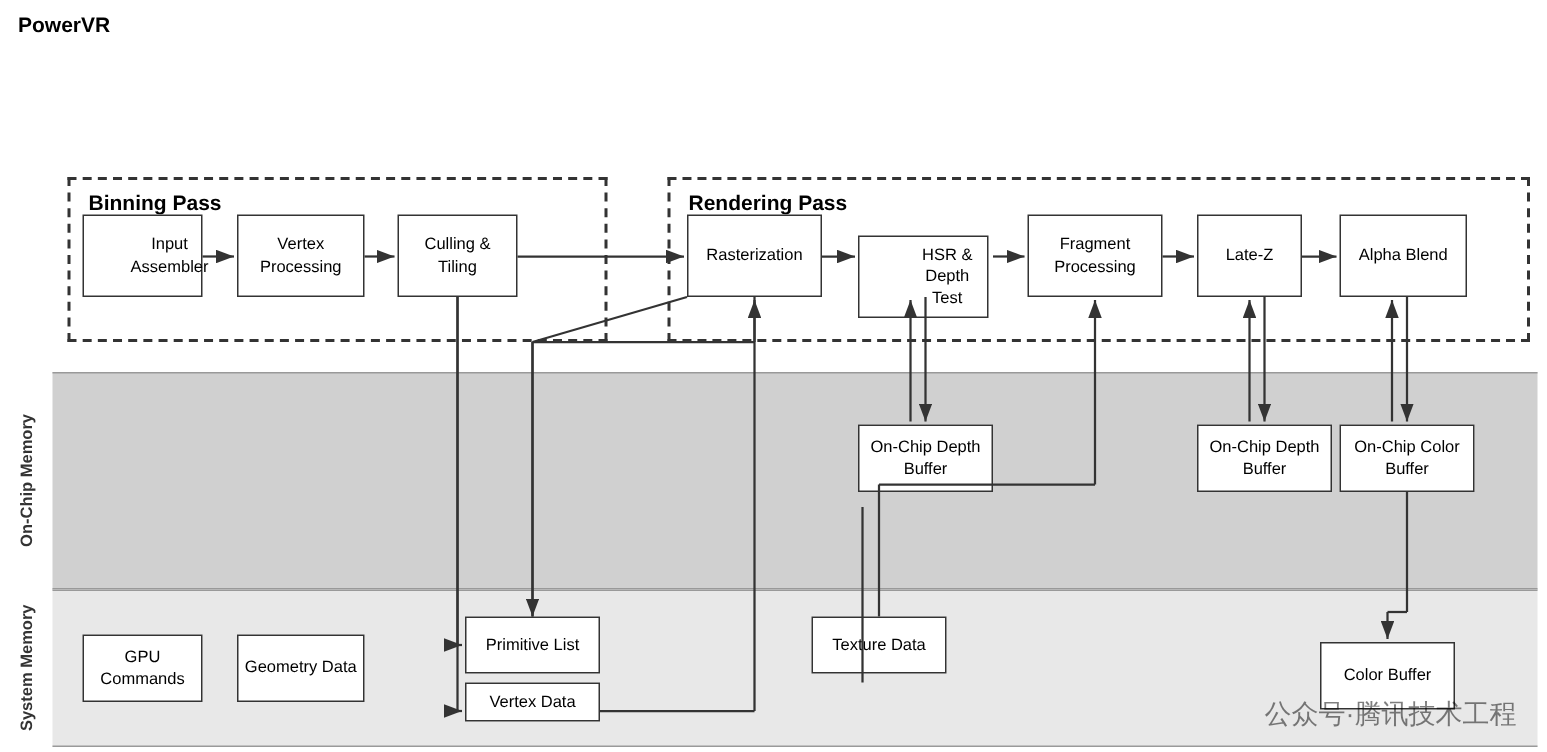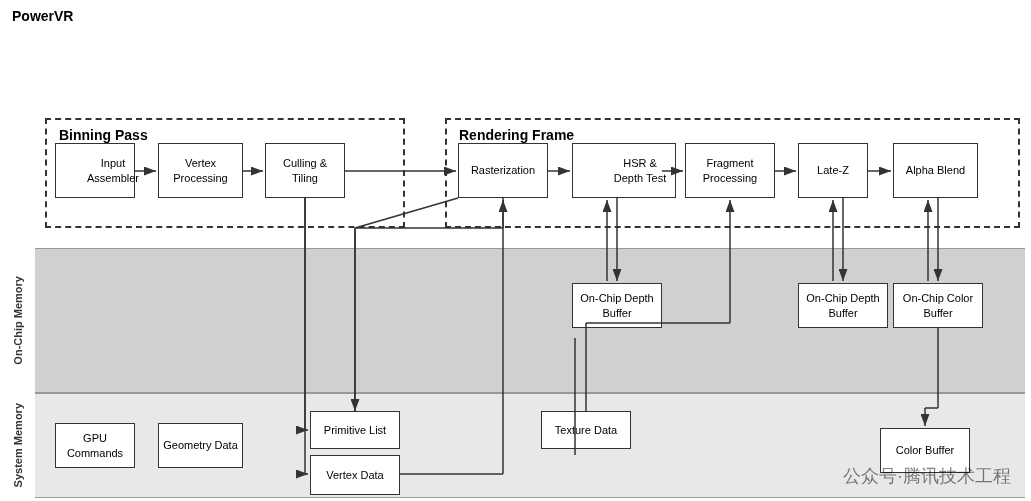--- a/index.html
+++ b/index.html
@@ -133,35 +133,35 @@
   </div>
   <div class="label-left" style="top:365px;height:105px;">
     <span class="region-label">System Memory</span>
   </div>
 
   <div class="pass-box" style="left:45px;top:90px;width:360px;height:110px;">
     <span class="pass-label">Binning Pass</span>
   </div>
 
   <div class="pass-box" style="left:445px;top:90px;width:575px;height:110px;">
-    <span class="pass-label">Rendering Frame</span>
+    <span class="pass-label">Rendering Pass</span>
   </div>
 
   <div class="proc-box" style="left:55px;top:115px;width:80px;height:55px;padding-left:40px;">Input
 Assembler</div>
 
   <div class="proc-box" style="left:158px;top:115px;width:85px;height:55px;">Vertex
 Processing</div>
 
   <div class="proc-box" style="left:265px;top:115px;width:80px;height:55px;">Culling &amp;
 Tiling</div>
 
   <div class="proc-box" style="left:458px;top:115px;width:90px;height:55px;">Rasterization</div>
 
-  <div class="proc-box" style="left:572px;top:115px;width:104px;height:55px;padding-left:36px;">HSR &amp; Depth
+  <div class="proc-box" style="left:572px;top:129px;width:87px;height:55px;padding-left:36px;">HSR &amp; Depth
 Test</div>
 
   <div class="proc-box" style="left:685px;top:115px;width:90px;height:55px;">Fragment
 Processing</div>
 
   <div class="proc-box" style="left:798px;top:115px;width:70px;height:55px;">Late-Z</div>
 
   <div class="proc-box" style="left:893px;top:115px;width:85px;height:55px;">Alpha Blend</div>
 
   <div class="proc-box" style="left:572px;top:255px;width:90px;height:45px;">On-Chip
@@ -174,21 +174,21 @@
 Buffer</div>
 
   <div class="proc-box" style="left:55px;top:395px;width:80px;height:45px;">GPU
 Commands</div>
 
   <div class="proc-box" style="left:158px;top:395px;width:85px;height:45px;">Geometry
 Data</div>
 
   <div class="proc-box" style="left:310px;top:383px;width:90px;height:38px;">Primitive List</div>
 
-  <div class="proc-box" style="left:310px;top:427px;width:90px;height:40px;">Vertex Data</div>
+  <div class="proc-box" style="left:310px;top:427px;width:90px;height:26px;">Vertex Data</div>
 
   <div class="proc-box" style="left:541px;top:383px;width:90px;height:38px;">Texture Data</div>
 
 
   <div class="proc-box" style="left:880px;top:400px;width:90px;height:45px;">Color Buffer</div>
 
   <svg class="arrows-svg">
     <defs>
       <marker id="arrowhead" markerWidth="8" markerHeight="6" refX="8" refY="3" orient="auto">
         <polygon points="0 0, 8 3, 0 6" fill="#333"></polygon>

